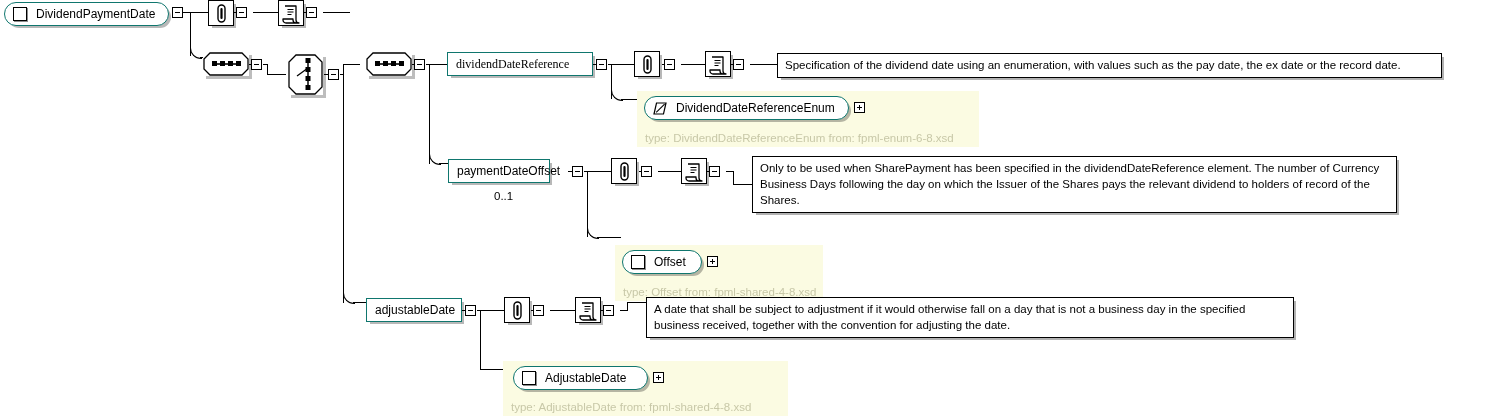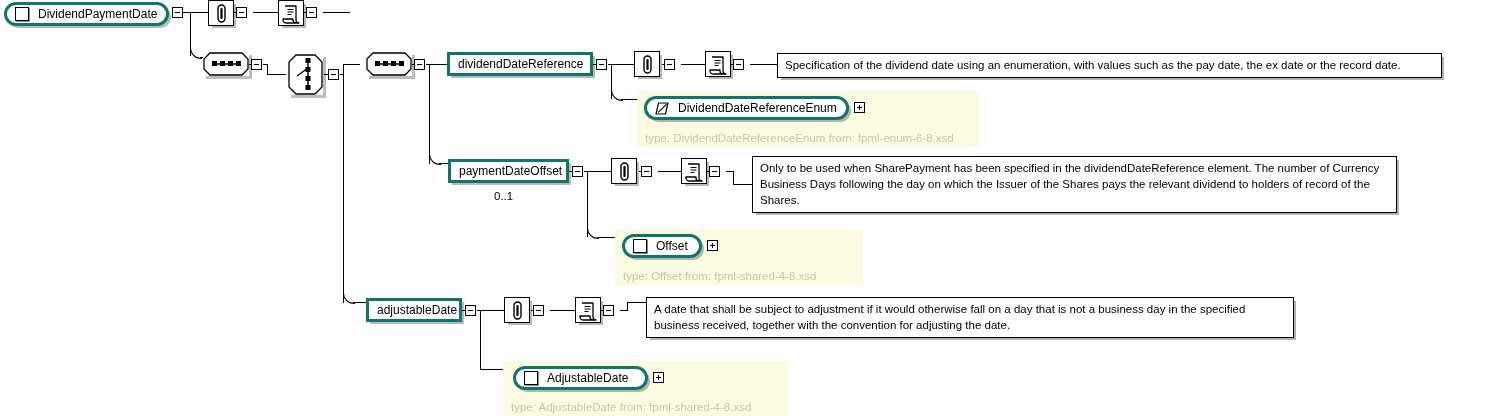--- a/index.html
+++ b/index.html
@@ -28,21 +28,21 @@
     background:transparent;
     width:10px;height:10px;
   }
   
   .elbow-br{border-top:none;border-right:none;border-bottom-left-radius:0;border-radius:0 0 0 10px;}
 
   
   .node{
     position:absolute;
     background:#ffffff;
-    border:3px solid #0f766e;
+    border:1px solid #0f766e;
     box-sizing:border-box;
     display:flex;
     align-items:center;
     height:24px;
     box-shadow:3px 3px 0 -1px rgba(0,0,0,0.28);
   }
   .node.rounded{border-radius:12px;}
   .node .lbl{
     font-size:12px;
     color:#000;
@@ -275,21 +275,21 @@
       <line x1="9" y1="12" x2="37" y2="12" stroke="#000" stroke-width="1.6"></line>
       <rect x="9" y="9" width="5" height="5" fill="#000"></rect>
       <rect x="17" y="9" width="5" height="5" fill="#000"></rect>
       <rect x="25" y="9" width="5" height="5" fill="#000"></rect>
       <rect x="33" y="9" width="5" height="5" fill="#000"></rect>
     </svg>
   </div>
   <div class="toggle" style="left:414px;top:59px;"></div>
 
   <div class="node" style="left:447px;top:52px;width:146px;">
-    <span class="lbl" style="padding-left:8px;">dividendDateReference</span>
+    <span class="lbl" style="padding-left:8px;font-family:Liberation Serif, serif;">dividendDateReference</span>
   </div>
   <div class="toggle" style="left:596px;top:59px;"></div>
 
   <div class="iconbox" style="left:634px;top:51px;">
     <svg width="20" height="22" viewBox="0 0 20 22" aria-hidden="true">
       <rect x="7" y="2" width="7" height="17" rx="3.5" fill="#fff" stroke="#000" stroke-width="1.4"></rect>
       <rect x="9.4" y="5" width="2.2" height="11" rx="1.1" fill="#000"></rect>
     </svg>
   </div>
   <div class="toggle" style="left:664px;top:59px;"></div>
@@ -310,21 +310,21 @@
           <path d="M3.5 1 H13 L10.5 12 H1 Z" fill="#fff" stroke="#000" stroke-width="1.2"></path>
           <path d="M3.2 10.4 L11.6 2.2" stroke="#000" stroke-width="1.1"></path>
         </svg>
       </span>
       <span class="lbl">DividendDateReferenceEnum</span>
     </div>
     <div class="toggle plus" style="left:217px;top:11px;"></div>
     <div class="typetext">type: DividendDateReferenceEnum from: fpml-enum-6-8.xsd</div>
   </div>
 
-  <div class="node" style="left:448px;top:159px;width:121px;">
+  <div class="node" style="left:448px;top:159px;width:102px;">
     <span class="lbl" style="padding-left:8px;">paymentDateOffset</span>
   </div>
   <div class="card" style="left:494px;top:190px;">0..1</div>
   <div class="toggle" style="left:572px;top:166px;"></div>
 
   <div class="iconbox" style="left:611px;top:158px;">
     <svg width="20" height="22" viewBox="0 0 20 22" aria-hidden="true">
       <rect x="7" y="2" width="7" height="17" rx="3.5" fill="#fff" stroke="#000" stroke-width="1.4"></rect>
       <rect x="9.4" y="5" width="2.2" height="11" rx="1.1" fill="#000"></rect>
     </svg>
@@ -333,21 +333,21 @@
   <div class="iconbox" style="left:681px;top:158px;">
     <svg width="21" height="22" viewBox="0 0 21 22" aria-hidden="true">
       <path d="M4 3 h11 v14 a3 3 0 0 0 3 3 h-13 a3 3 0 0 1 -3 -3 v-1 h10 v1 a3 3 0 0 0 3 3" fill="#fff" stroke="#000" stroke-width="1.3" stroke-linejoin="round"></path>
       <path d="M6.5 6.5 h6 M6.5 9 h6 M6.5 11.5 h4" stroke="#000" stroke-width="1.1"></path>
     </svg>
   </div>
   <div class="toggle" style="left:709px;top:166px;"></div>
 
   <div class="doc" style="left:752px;top:156px;width:645px;">Only to be used when SharePayment has been specified in the dividendDateReference element. The number of Currency Business Days following the day on which the Issuer of the Shares pays the relevant dividend to holders of record of the Shares.</div>
 
-  <div class="typepanel" style="left:615px;top:229px;width:248px;height:56px;">
+  <div class="typepanel" style="left:615px;top:245px;width:208px;height:56px;">
     <div class="node rounded" style="left:7px;top:5px;width:80px;">
       <span class="glyph-square"></span>
       <span class="lbl">Offset</span>
     </div>
     <div class="toggle plus" style="left:92px;top:11px;"></div>
     <div class="typetext">type: Offset from: fpml-shared-4-8.xsd</div>
   </div>
 
   <div class="node" style="left:366px;top:298px;width:96px;">
     <span class="lbl" style="padding-left:8px;">adjustableDate</span>

